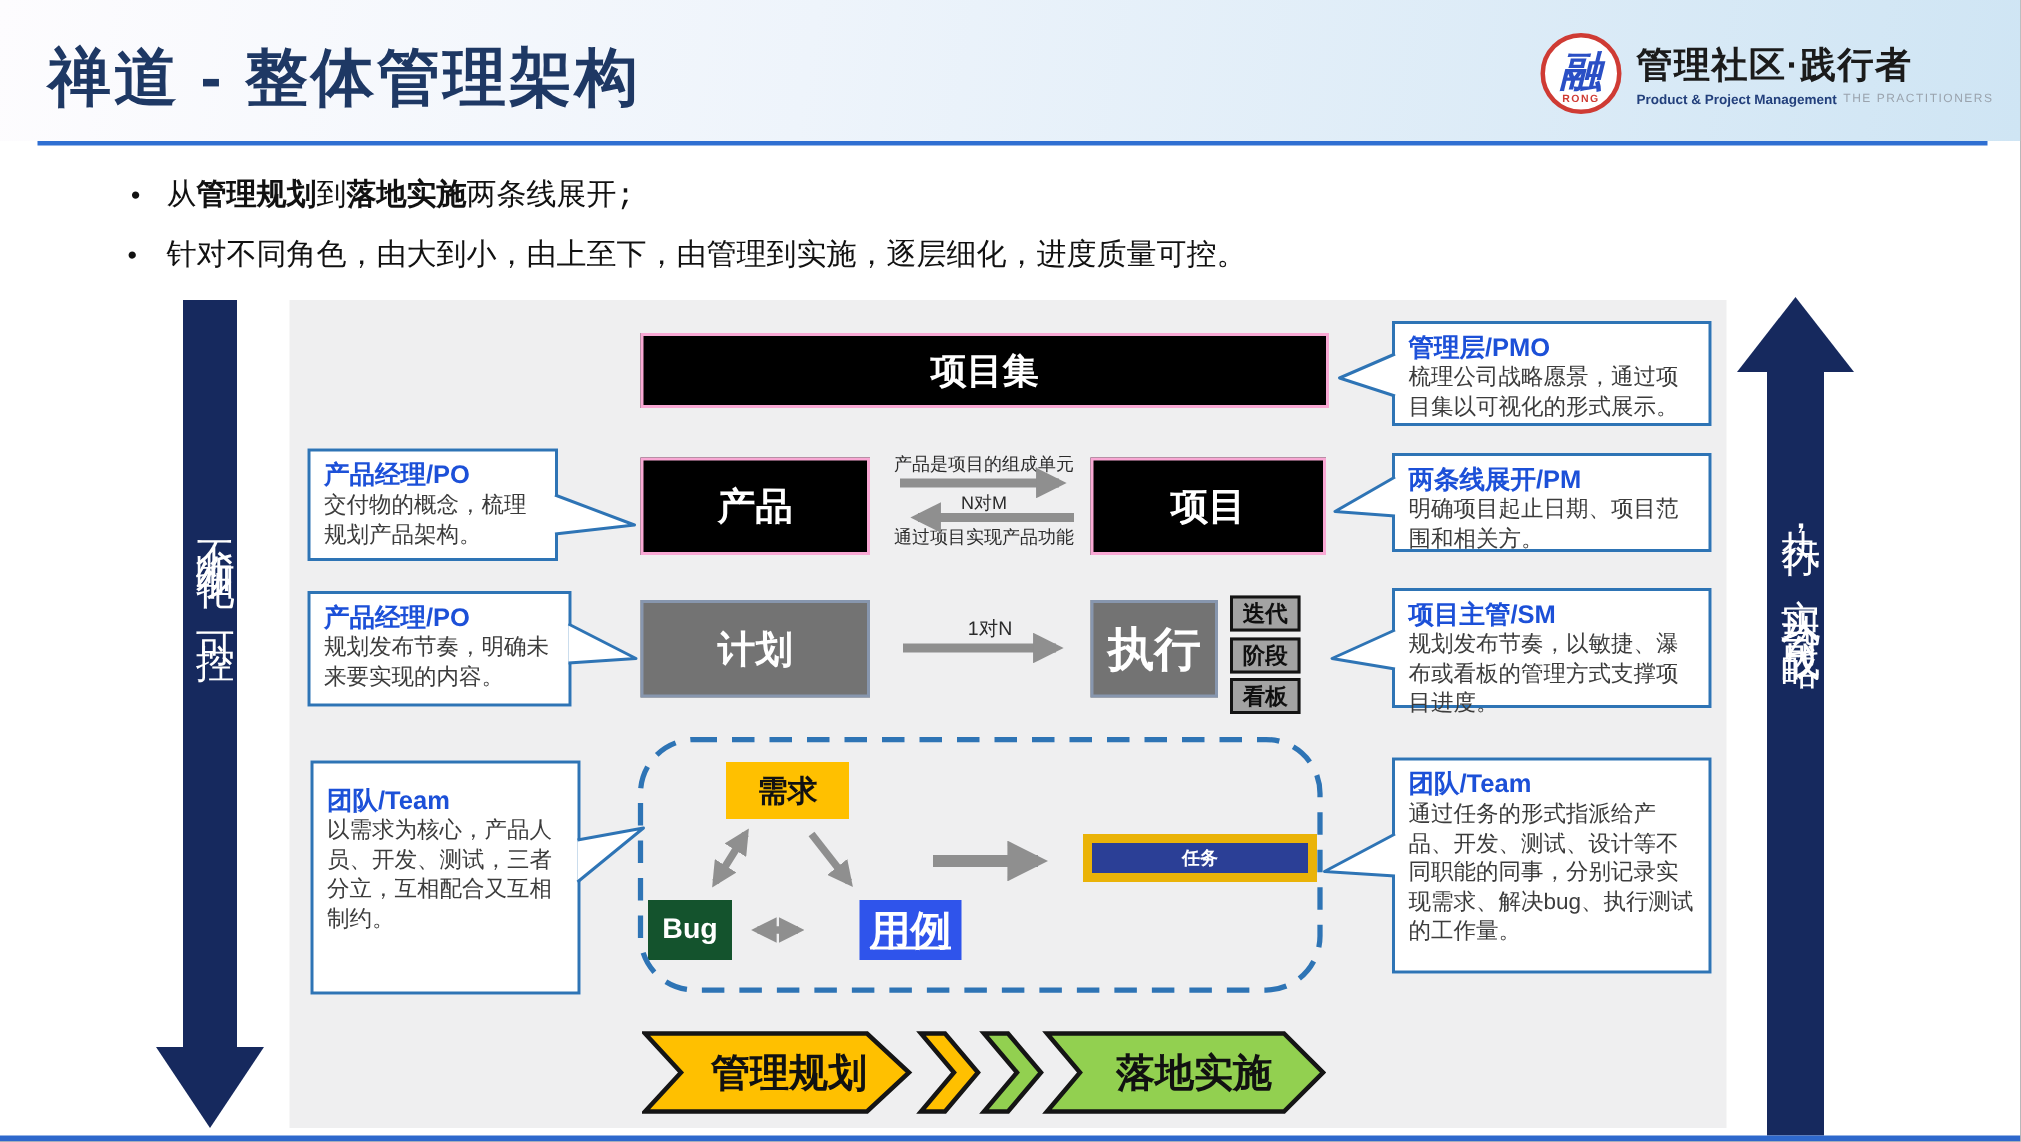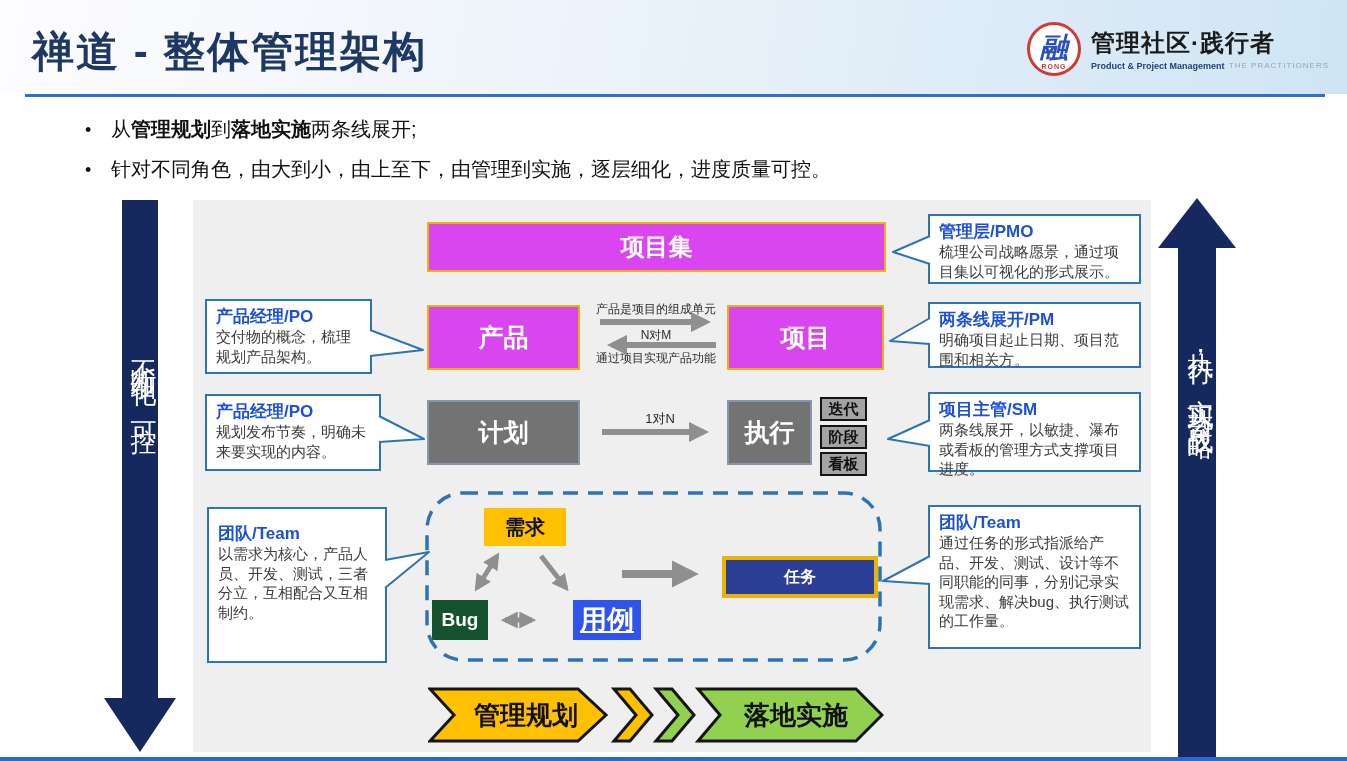--- a/index.html
+++ b/index.html
@@ -38,21 +38,21 @@
   .r-head  { position:absolute; left:1158px; top:198px; width:0; height:0;
     border-left:39px solid transparent; border-right:39px solid transparent; border-bottom:50px solid #16295e; }
   .r-shaft { position:absolute; left:1178px; top:246px; width:38px; height:511px; background:#16295e; }
   .varrow-label { position:absolute; writing-mode:vertical-rl; color:#fff; font-size:26px;
     letter-spacing:7px; font-weight:500; }
   .varrow-label.left  { left:127px; top:340px; }
   .varrow-label.right { left:1184px; top:332px; }
   
   .dbox { position:absolute; display:flex; align-items:center; justify-content:center;
     color:#fff; font-weight:600; }
-  .deep  { background:#d946ef; border:2px solid #eab308;text-align:center; }
+  .deep  { background:#000000; border:2px solid #f9a8d4;text-align:center; }
   .light { background:#737373; border:2px solid #8796ae; }
   .tag { position:absolute; left:820px; width:47px; height:24px; background:#a3a3a3;
     border:2px solid #141414; color:#101010; font-size:15px; font-weight:bold;
     display:flex; align-items:center; justify-content:center; }
   .rel-label { position:absolute; font-size:12px; color:#2b2b2b; text-align:center; }
   .callout { position:absolute; background:#fff; border:2px solid #2e74b5; padding:5px 9px 6px; }
   .callout-title { font-size:17px; font-weight:bold; color:#1c50d8; line-height:1.25; }
   .callout-body { font-size:15px; color:#3c3c3c; line-height:1.3; }
   .overlay { position:absolute; left:0; top:0; width:1347px; height:761px; pointer-events:none; }
   .banner-svg { position:absolute; left:428px; top:686px; pointer-events:none; }
@@ -75,76 +75,76 @@
     </div>
     <div class="brand-text">
       <div class="brand-name">管理社区·践行者</div>
       <div class="brand-subrow">
         <span class="brand-sub-en">Product &amp; Project Management</span>
         <span class="brand-sub-right">THE PRACTITIONERS</span>
       </div>
     </div>
   </div>
 
-  <div class="bullet" style="top:116px;">
+  <div class="bullet" style="top:116px;font-family:Liberation Mono, monospace;">
     <span class="dot">•</span><span>从</span><b>管理规划</b><span>到</span><b>落地实施</b><span>两条线展开;</span>
   </div>
   <div class="bullet" style="top:156px;">
     <span class="dot">•</span><span>针对不同角色，由大到小，由上至下，由管理到实施，逐层细化，进度质量可控。</span>
   </div>
 
   <div class="panel"></div>
 
   <div class="l-shaft"></div>
   <div class="l-head"></div>
   <div class="varrow-label left">不断细化，可控</div>
 
   <div class="r-head"></div>
   <div class="r-shaft"></div>
   <div class="varrow-label right">执行，实现公司战略</div>
 
   <div class="dbox deep" style="left:427px; top:222px; width:459px; height:50px; font-size:24px;">项目集</div>
   <div class="dbox deep" style="left:427px; top:305px; width:153px; height:65px; font-size:25px;">产品</div>
   <div class="dbox deep" style="left:727px; top:305px; width:157px; height:65px; font-size:25px;">项目</div>
   <div class="dbox light" style="left:427px; top:400px; width:153px; height:65px; font-size:25px;">计划</div>
-  <div class="dbox light" style="left:727px; top:400px; width:85px; height:65px; font-size:25px;">执行</div>
+  <div class="dbox light" style="left:727px; top:400px; width:85px; height:65px; font-size:31px;">执行</div>
 
   <div class="tag" style="top:397px;">迭代</div>
   <div class="tag" style="top:425px;">阶段</div>
   <div class="tag" style="top:452px;">看板</div>
 
   <div class="rel-label" style="left:590px; top:301px; width:132px;">产品是项目的组成单元</div>
   <div class="rel-label" style="left:590px; top:327px; width:132px;">N对M</div>
   <div class="rel-label" style="left:584px; top:350px; width:144px;">通过项目实现产品功能</div>
   <div class="rel-label" style="left:615px; top:410px; width:90px; font-size:13px;">1对N</div>
 
   <div class="dbox" style="left:484px; top:508px; width:82px; height:38px; font-size:20px; background:#ffc000; color:#111;">需求</div>
   <div class="dbox" style="left:432px; top:600px; width:56px; height:40px; font-size:19px; background:#14532d;">Bug</div>
   <div class="dbox" style="left:573px; top:600px; width:68px; height:40px; font-size:27px; background:#2f54eb;text-decoration:underline;">用例</div>
-  <div class="dbox" style="left:722px; top:556px; width:156px; height:42px; font-size:16px; background:#2b3f96; border:4px solid #eab308;">任务</div>
+  <div class="dbox" style="left:722px; top:556px; width:156px; height:32px; font-size:12px; background:#2b3f96; border:6px solid #eab308;">任务</div>
 
   <div class="callout" style="left:928px; top:214px; width:213px; height:70px;">
     <div class="callout-title">管理层/PMO</div>
     <div class="callout-body">梳理公司战略愿景，通过项目集以可视化的形式展示。</div>
   </div>
   <div class="callout" style="left:205px; top:299px; width:167px; height:75px;">
     <div class="callout-title">产品经理/PO</div>
     <div class="callout-body">交付物的概念，梳理规划产品架构。</div>
   </div>
   <div class="callout" style="left:928px; top:302px; width:213px; height:66px;">
     <div class="callout-title">两条线展开/PM</div>
     <div class="callout-body">明确项目起止日期、项目范围和相关方。</div>
   </div>
   <div class="callout" style="left:205px; top:394px; width:176px; height:77px;">
     <div class="callout-title">产品经理/PO</div>
     <div class="callout-body">规划发布节奏，明确未来要实现的内容。</div>
   </div>
   <div class="callout" style="left:928px; top:392px; width:213px; height:80px;">
     <div class="callout-title">项目主管/SM</div>
-    <div class="callout-body">两条线展开，以敏捷、瀑布或看板的管理方式支撑项目进度。</div>
+    <div class="callout-body">规划发布节奏，以敏捷、瀑布或看板的管理方式支撑项目进度。</div>
   </div>
   <div class="callout" style="left:207px; top:507px; width:180px; height:156px; padding-top:14px;">
     <div class="callout-title">团队/Team</div>
     <div class="callout-body">以需求为核心，产品人员、开发、测试，三者分立，互相配合又互相制约。</div>
   </div>
   <div class="callout" style="left:928px; top:505px; width:213px; height:144px;">
     <div class="callout-title">团队/Team</div>
     <div class="callout-body">通过任务的形式指派给产品、开发、测试、设计等不同职能的同事，分别记录实现需求、解决bug、执行测试的工作量。</div>
   </div>
 

